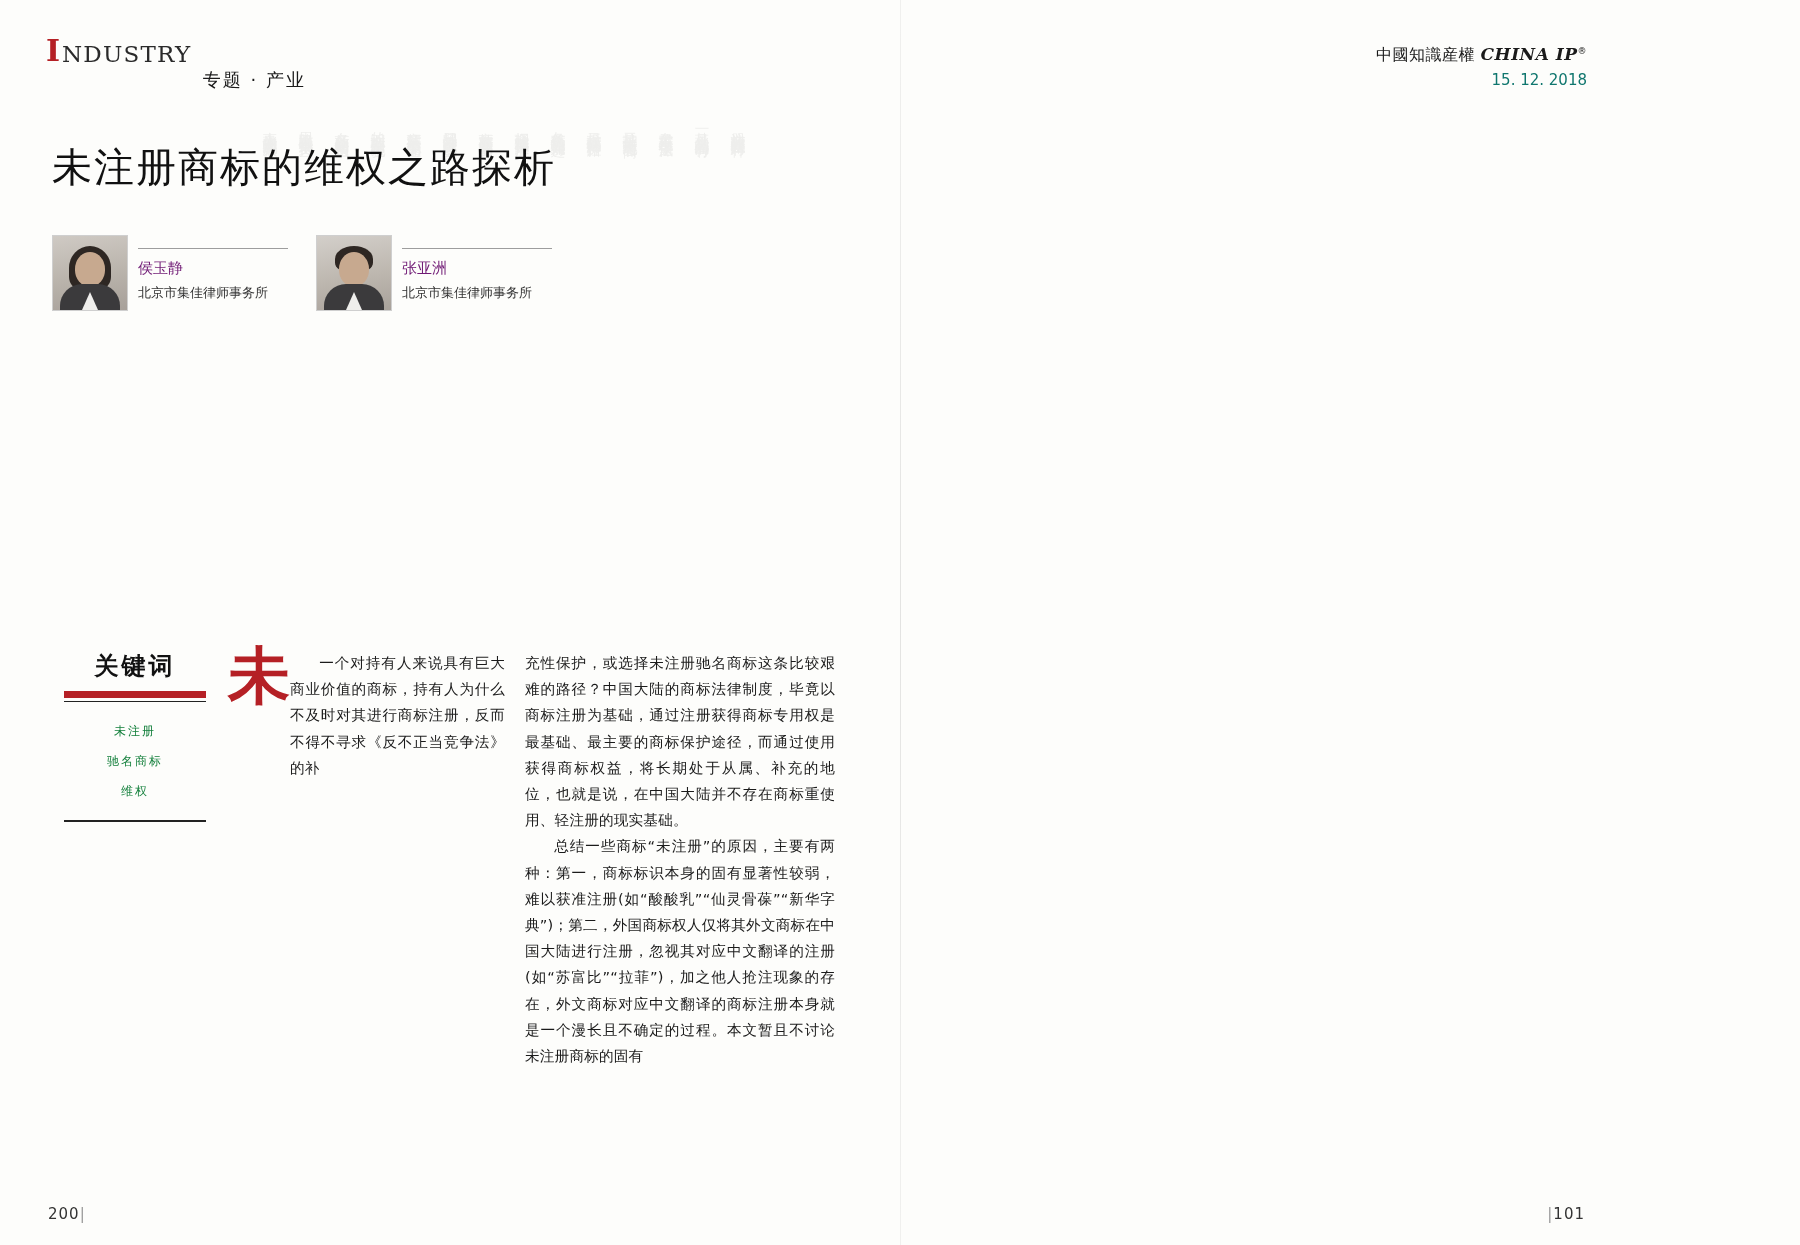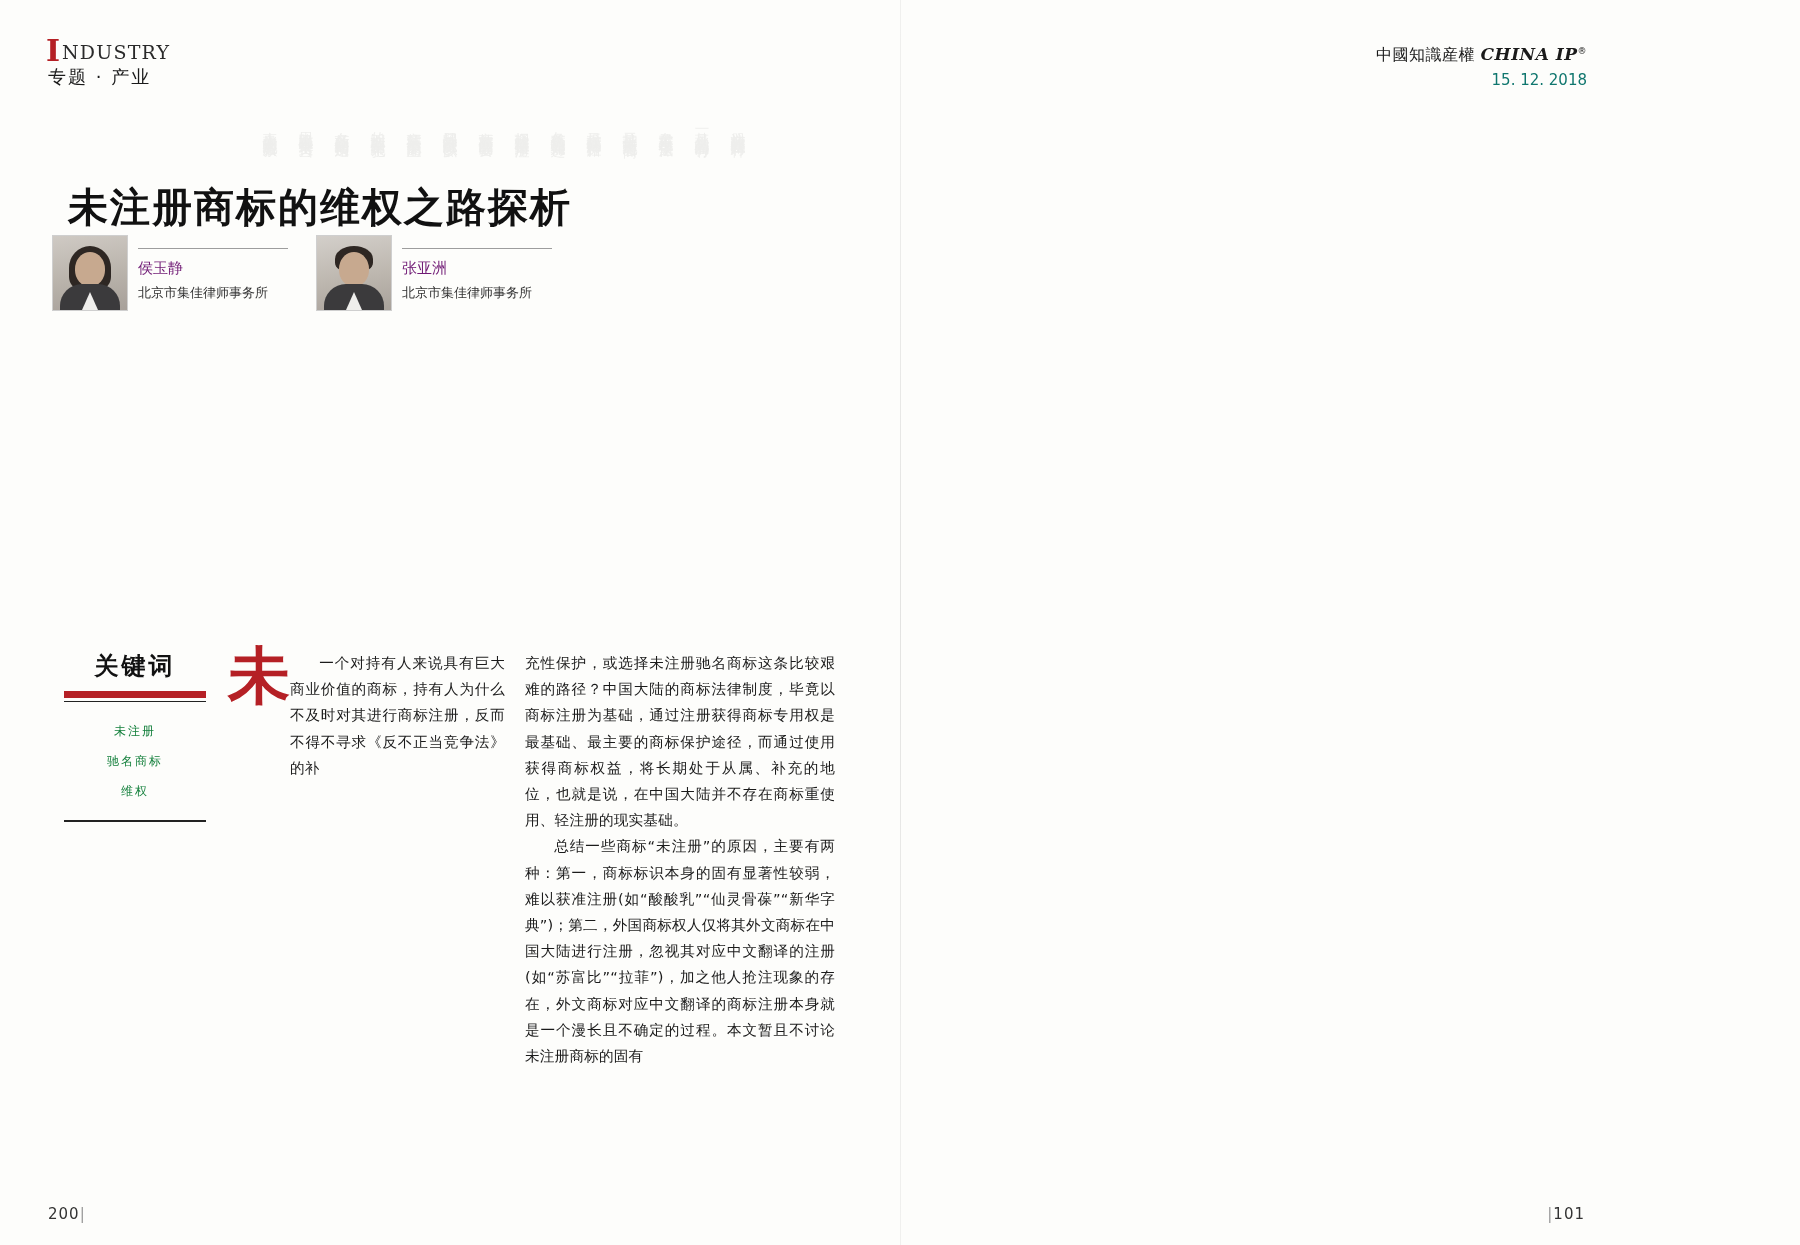--- a/index.html
+++ b/index.html
@@ -51,32 +51,33 @@
   }
   .industry-mark .big-i {
     color: #b52025;
     font-family: "DejaVu Serif", "Liberation Serif", serif;
     font-size: 30px;
     line-height: 26px;
     font-weight: 700;
   }
   .industry-mark .ind-word {
     font-family: "DejaVu Serif", "Liberation Serif", serif;
-    font-size: 19px;
+    font-size: 23px;
     letter-spacing: 1.2px;
     color: #2a2a2a;
     padding-top: 3px;
   }
   .industry-mark .ind-cn {
     font-size: 18px;
     letter-spacing: 2px;
     color: #1a1a1a;
     margin-top: 1px;
     margin-left: 2px;
     font-family: "DejaVu Sans", sans-serif;
+    text-align: right;
   }
 
   .masthead {
     position: absolute;
     right: 40px;
     top: 44px;
     text-align: right;
   }
   .masthead .mh-line1 {
     font-size: 16px;
@@ -95,27 +96,26 @@
   .masthead .mh-line2 {
     font-size: 15px;
     color: #0f766e;
     margin-top: 5px;
     font-family: "DejaVu Sans", sans-serif;
   }
 
   
   .article-title {
     position: absolute;
-    left: 68px;
+    left: 52px;
     top: 140px;
     font-size: 40px;
-    font-weight: 700;
+    font-weight: 400;
     letter-spacing: 2px;
     color: #111;
-    margin-top: 40px;
   }
 
   
   .authors {
     position: absolute;
     left: 52px;
     top: 235px;
     display: flex;
     gap: 28px;
   }

